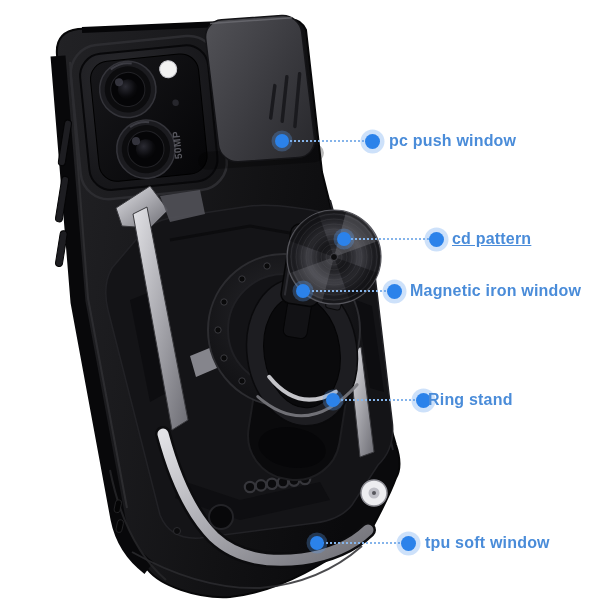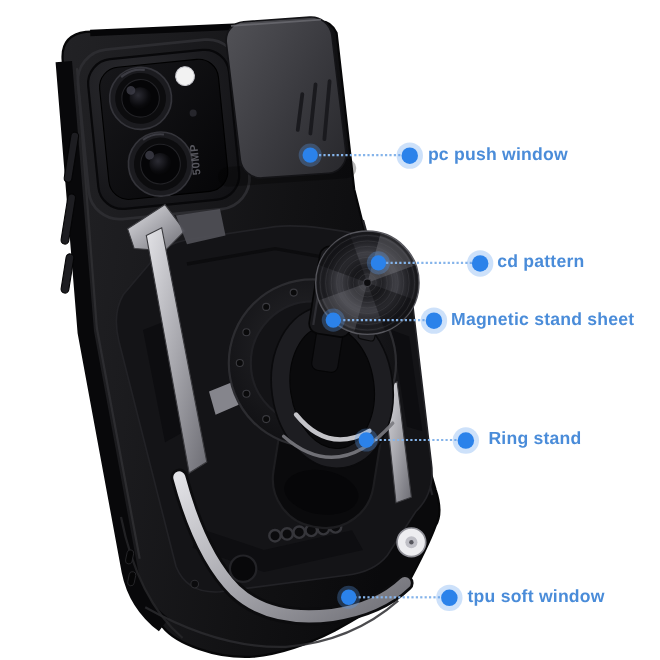--- a/index.html
+++ b/index.html
@@ -222,35 +222,35 @@
   <div class="conn" style="left:282px;top:140px;width:90px;"></div>
   <span class="dot pointer" style="left:275px;top:134px;"></span>
   <span class="dot anchor" style="left:364.5px;top:133.5px;"></span>
   <span class="ann-label" style="left:389px;top:130px;">pc push window</span>
 </div>
 
 <div class="ann">
   <div class="conn" style="left:344px;top:238px;width:92px;"></div>
   <span class="dot pointer" style="left:337px;top:232px;"></span>
   <span class="dot anchor" style="left:428.5px;top:231.5px;"></span>
-  <span class="ann-label" style="left:452px;top:228px;">cd pattern</span>
+  <span class="ann-label" style="left:452px;top:228px;text-decoration:underline;">cd pattern</span>
 </div>
 
 <div class="ann">
   <div class="conn" style="left:303px;top:290px;width:91px;"></div>
   <span class="dot pointer" style="left:296px;top:284px;"></span>
   <span class="dot anchor" style="left:386.5px;top:283.5px;"></span>
-  <span class="ann-label" style="left:410px;top:280px;">Magnetic stand sheet</span>
+  <span class="ann-label" style="left:410px;top:280px;">Magnetic iron window</span>
 </div>
 
 <div class="ann">
   <div class="conn" style="left:333px;top:399px;width:90px;"></div>
   <span class="dot pointer" style="left:326px;top:393px;"></span>
   <span class="dot anchor" style="left:415.5px;top:392.5px;"></span>
-  <span class="ann-label" style="left:444px;top:389px;">Ring stand</span>
+  <span class="ann-label" style="left:428px;top:389px;">Ring stand</span>
 </div>
 
 <div class="ann">
   <div class="conn" style="left:317px;top:542px;width:91px;"></div>
   <span class="dot pointer" style="left:310px;top:536px;"></span>
   <span class="dot anchor" style="left:400.5px;top:535.5px;"></span>
   <span class="ann-label" style="left:425px;top:532px;">tpu soft window</span>
 </div>
 
 </div>

